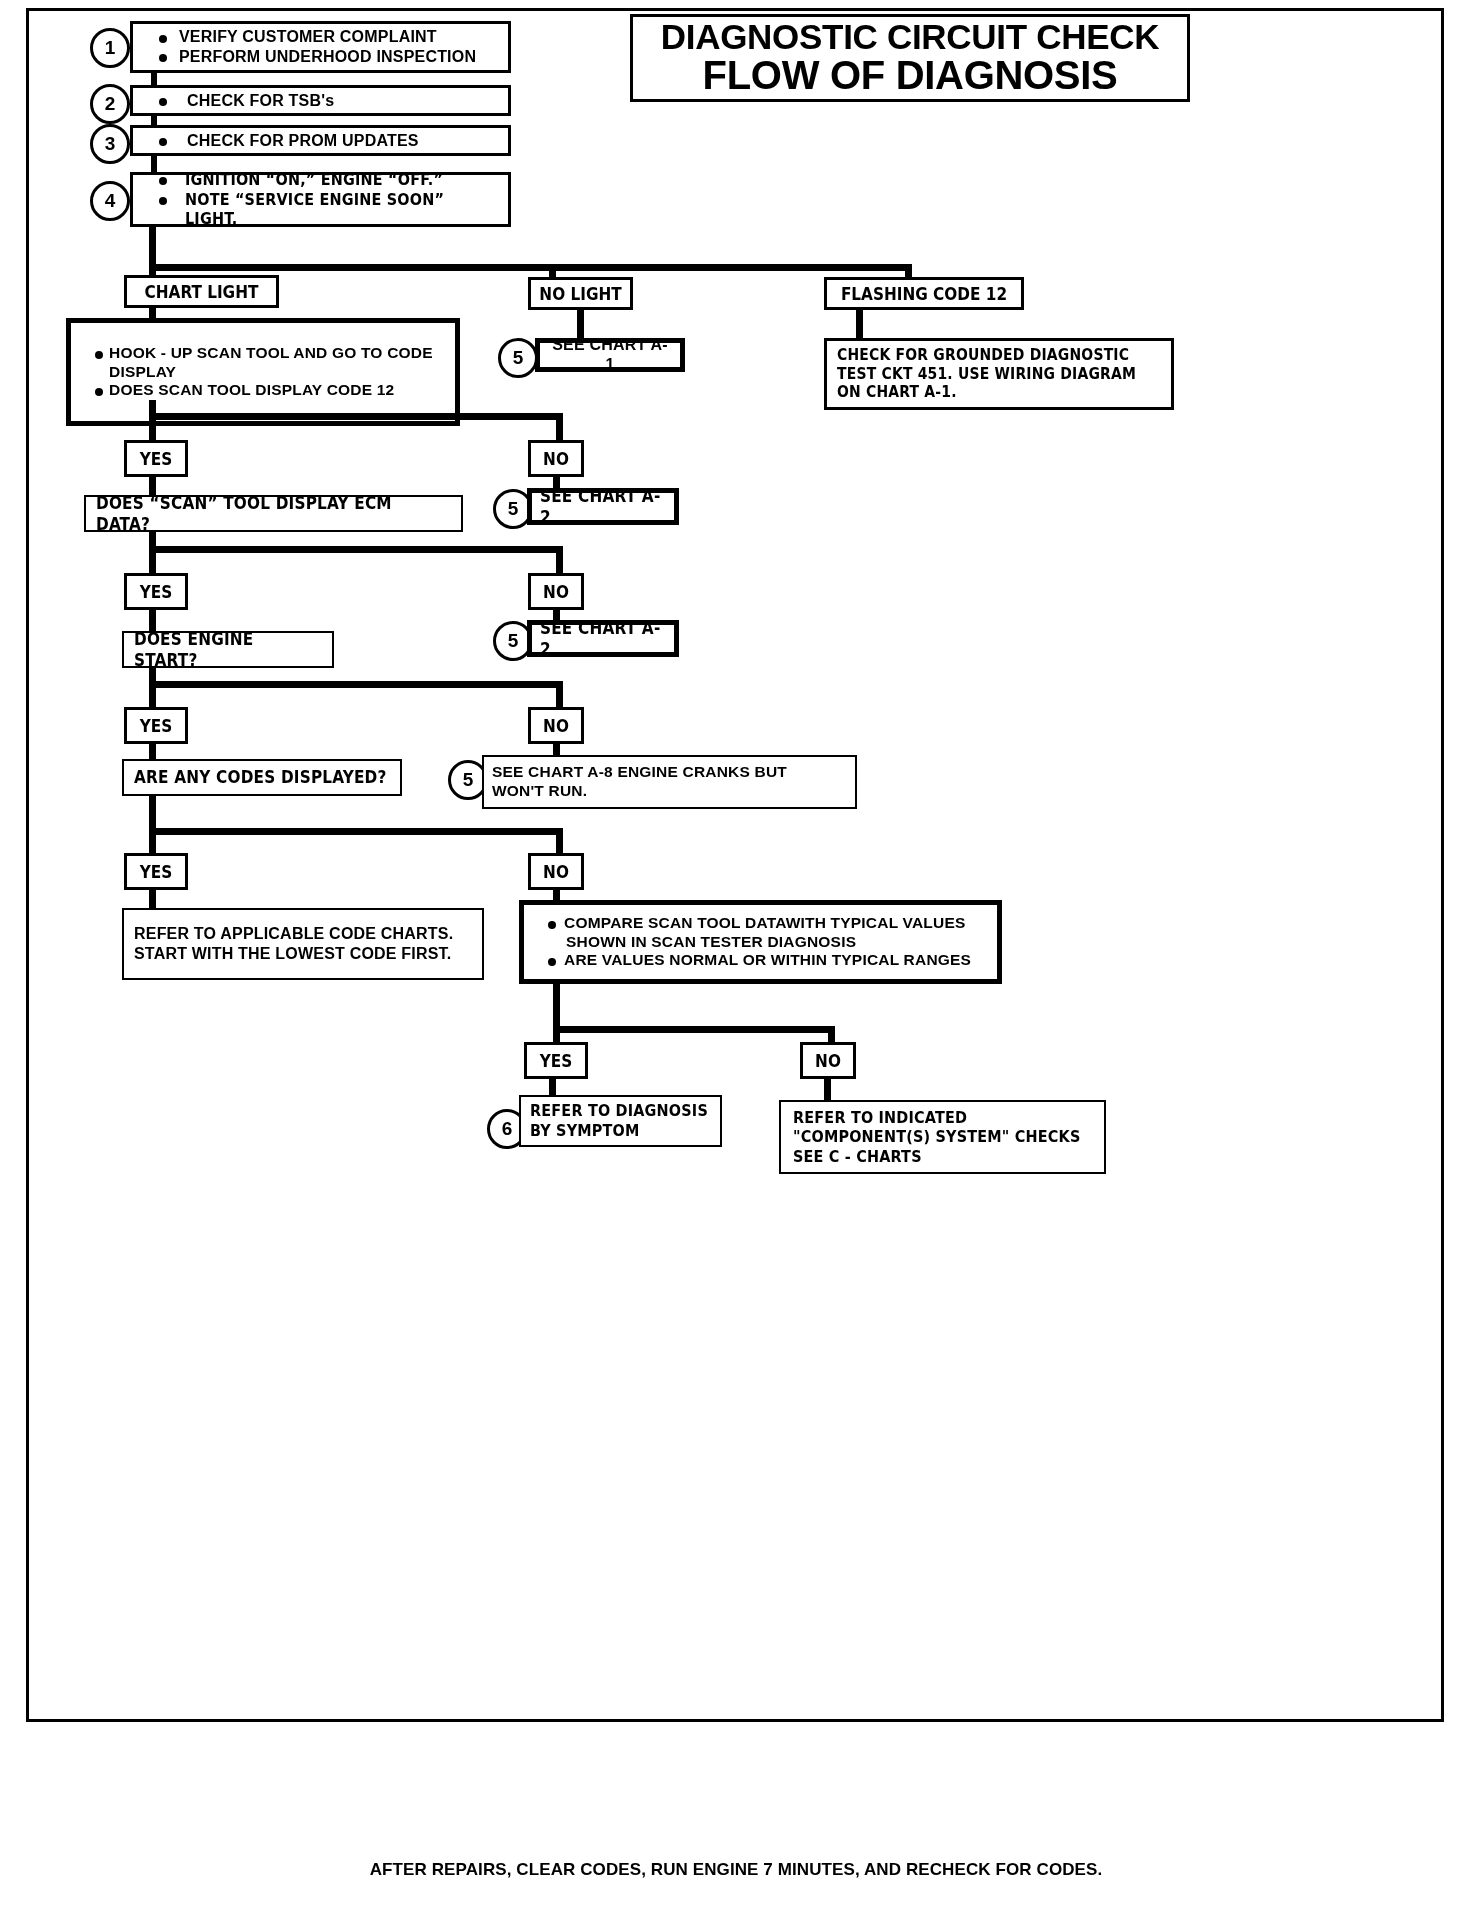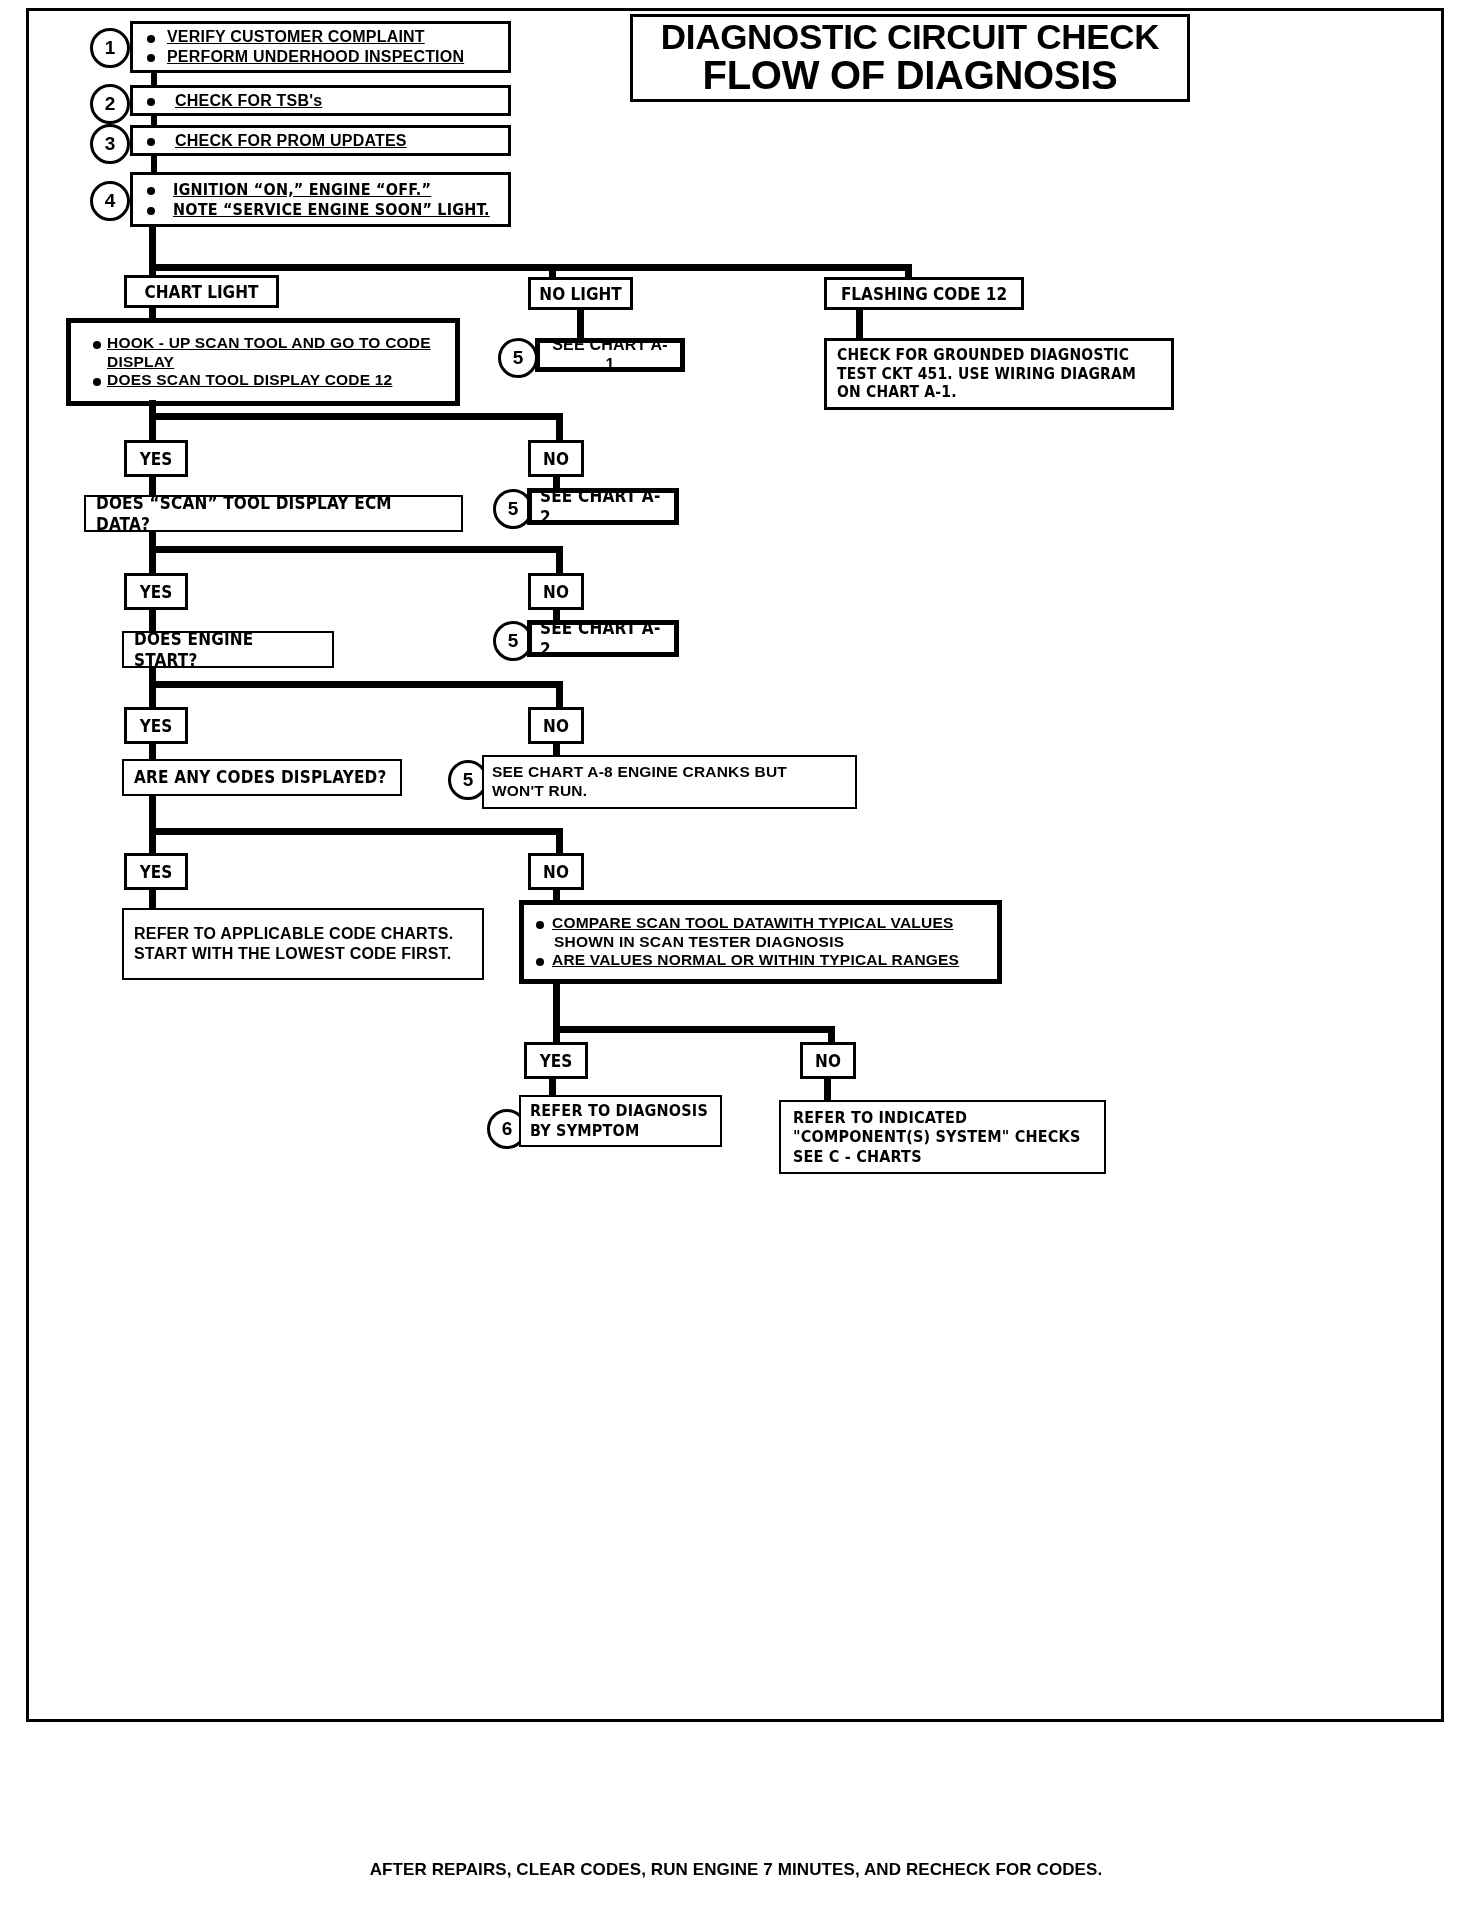--- a/index.html
+++ b/index.html
@@ -28,21 +28,21 @@
 
   
   .circ{position:absolute;width:34px;height:34px;border:3px solid #000;border-radius:50%;
         display:flex;align-items:center;justify-content:center;background:#fff;
         font-weight:bold;font-size:19px;color:#000;}
 
   
   .ln{position:absolute;background:#000;}
 
   
-  ul.bl{margin:0;padding:0;list-style:none;text-decoration:underline;}
+  ul.bl{margin:12px;padding:0;list-style:none;}
   ul.bl li{position:relative;padding-left:26px;margin:0;}
   ul.bl li:before{content:"";position:absolute;left:6px;top:.45em;
                   width:8px;height:8px;border-radius:50%;background:#000;}
 
   
   #titlebox{position:absolute;left:630px;top:14px;width:560px;height:88px;
             border:3px solid #000;background:#fff;box-sizing:border-box;
             display:flex;flex-direction:column;align-items:center;justify-content:center;}
   #titlebox .t1{font-size:35px;font-weight:bold;letter-spacing:-0.3px;line-height:1.02;}
   #titlebox .t2{font-size:40px;font-weight:bold;letter-spacing:-0.3px;line-height:1.08;}
@@ -108,21 +108,21 @@
     <span>NO LIGHT</span>
   </div>
   <div class="lbl cond" style="left:824px;top:277px;width:200px;height:33px;font-size:17px;">
     <span>FLASHING CODE 12</span>
   </div>
 
   <div class="ln" style="left:149px;top:306px;width:7px;height:14px;"></div>
   <div class="ln" style="left:577px;top:308px;width:7px;height:32px;"></div>
   <div class="ln" style="left:856px;top:308px;width:7px;height:32px;"></div>
 
-  <div class="node thick" style="left:66px;top:318px;width:394px;height:88px;padding:6px 16px;">
+  <div class="node thick" style="left:66px;top:318px;width:394px;height:108px;padding:6px 6px;">
     <ul class="bl txt" style="font-size:15.5px;">
       <li style="padding-left:20px;">
         <span>HOOK - UP SCAN TOOL AND GO TO CODE</span><br>
         <span>DISPLAY</span>
       </li>
       <li style="padding-left:20px;">DOES SCAN TOOL DISPLAY CODE 12</li>
     </ul>
   </div>
 
   <div class="circ" style="left:498px;top:338px;">5</div>

